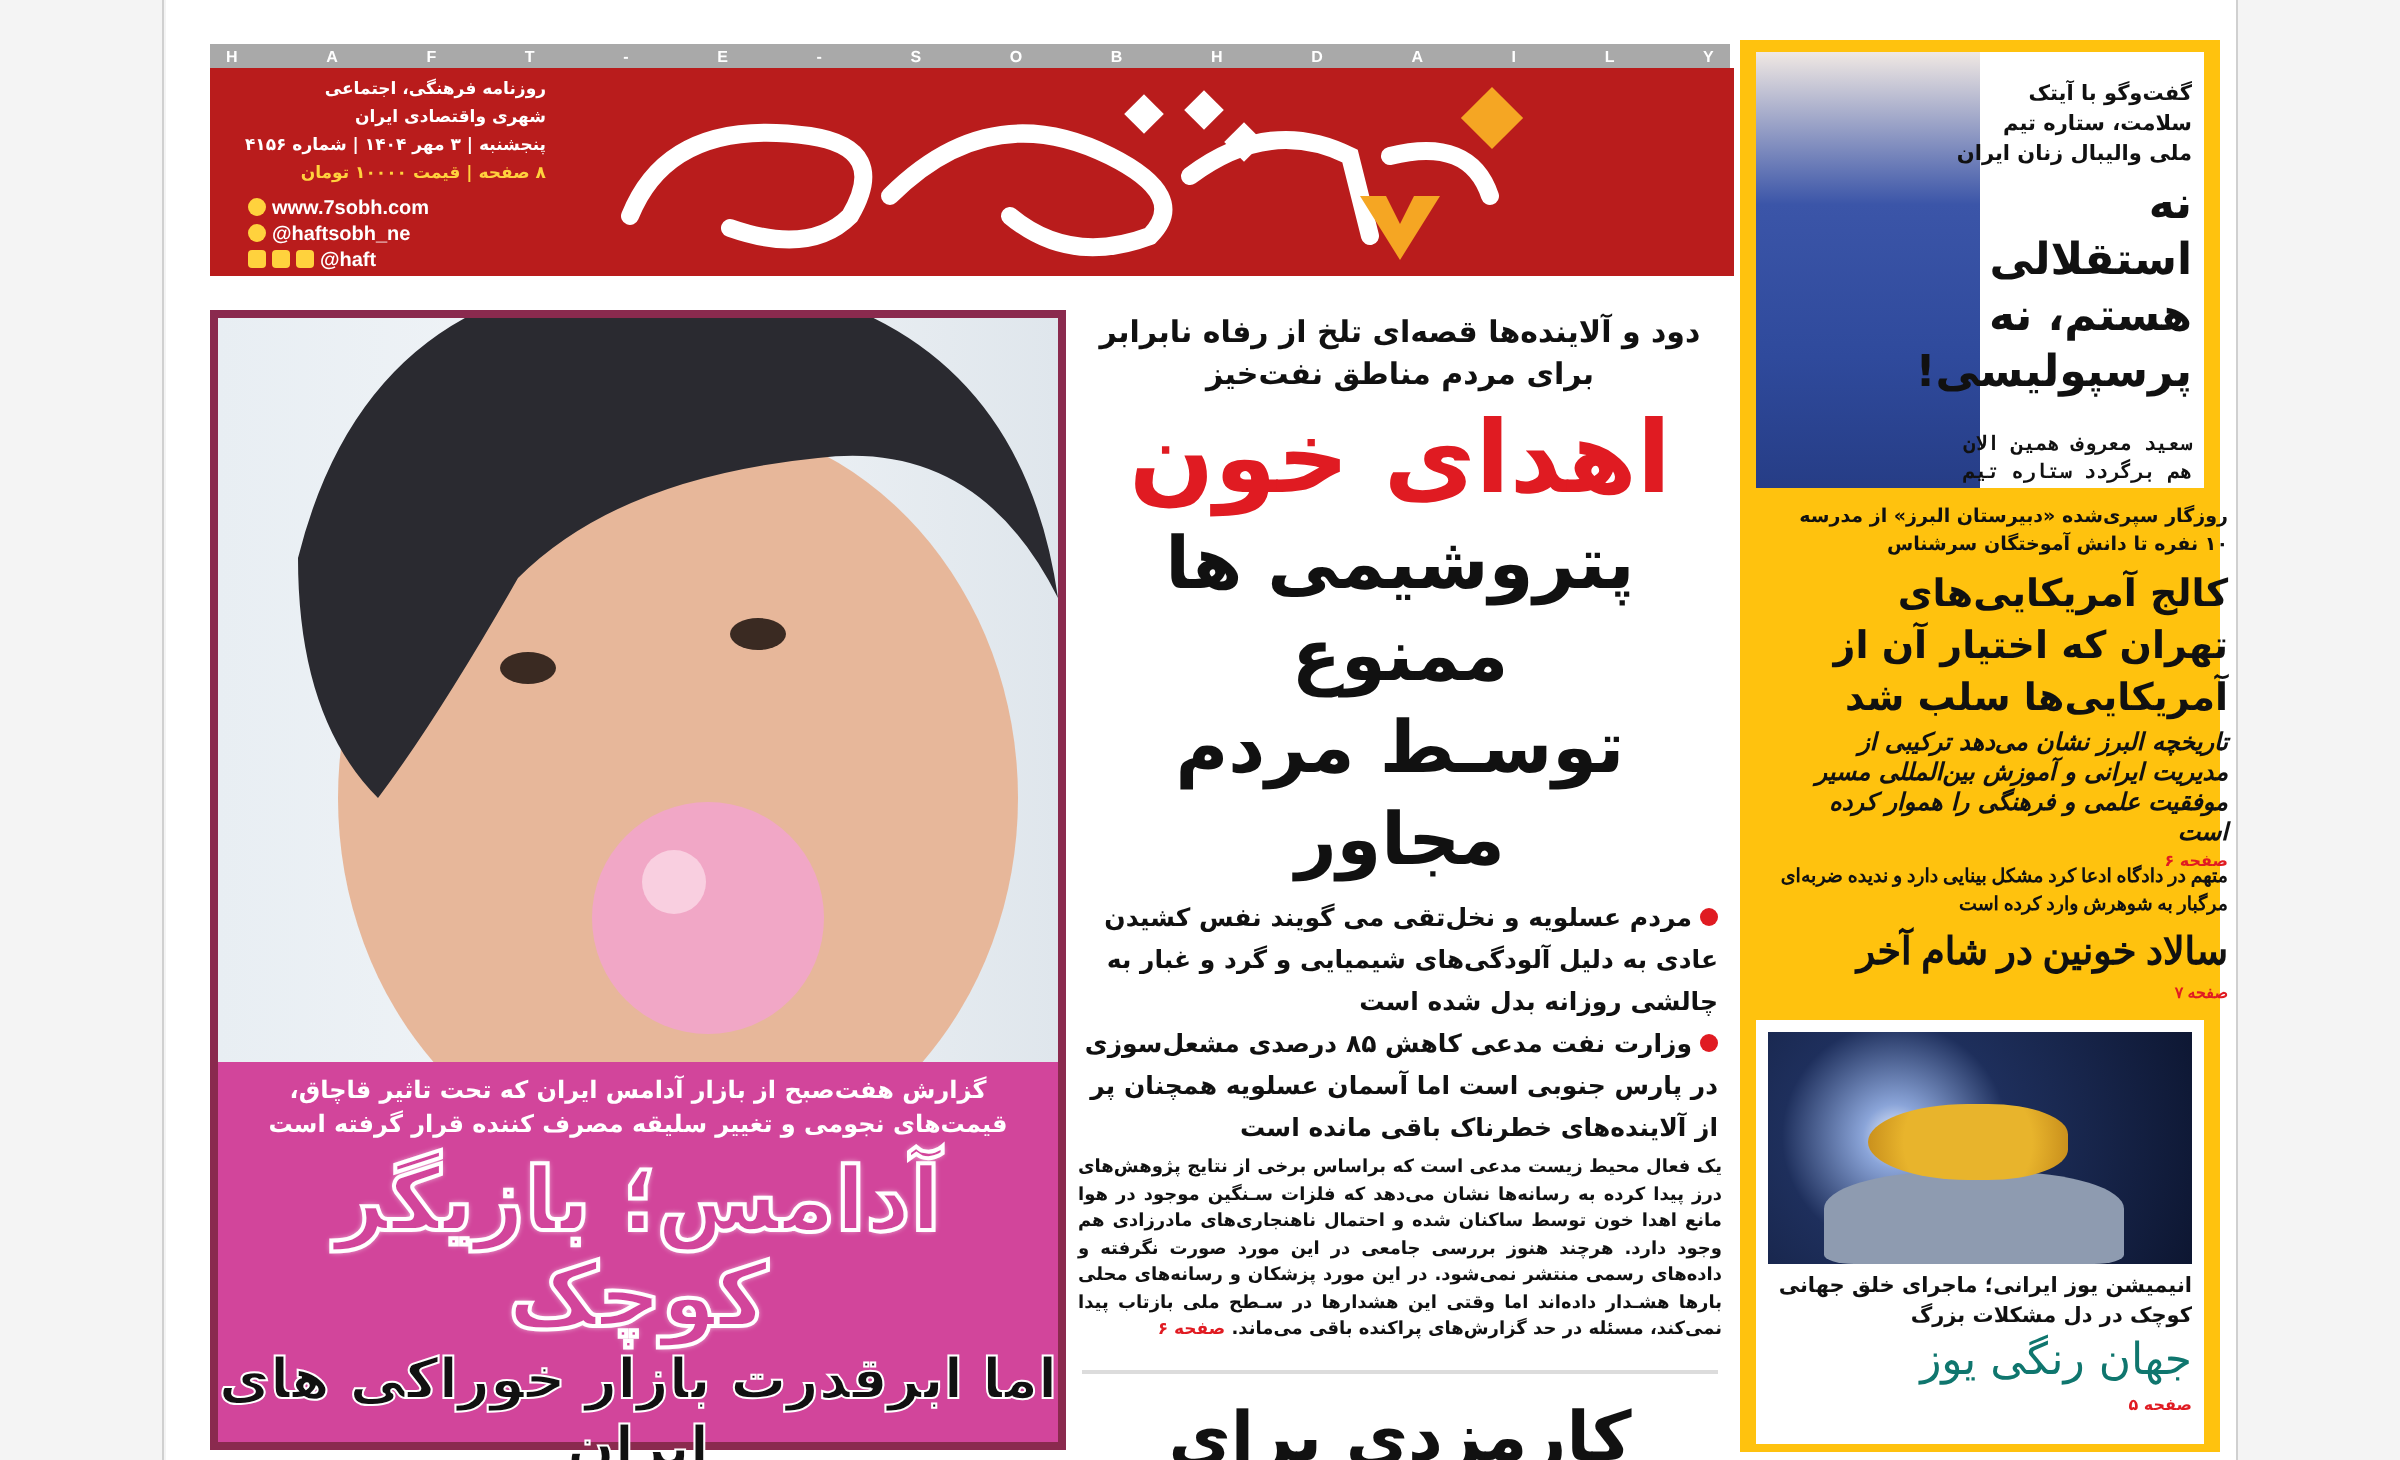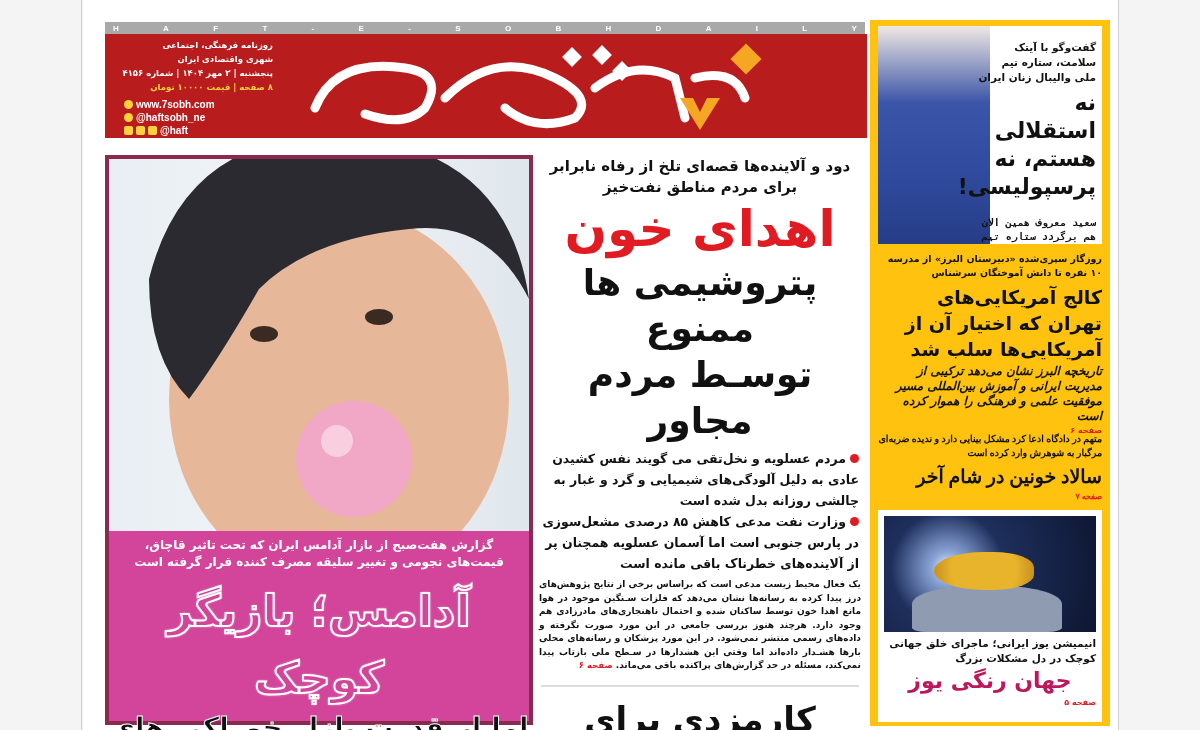--- a/index.html
+++ b/index.html
@@ -20,21 +20,21 @@
   .masthead-info .yellow { color: #ffd23d; }
   .masthead-links { position: absolute; left: 19px; top: 64px; direction: ltr; color: #fff; font-size: 10px; line-height: 13px; font-family: "Liberation Sans", sans-serif; font-weight: bold; }
   .masthead-links .ic { display: inline-block; width: 9px; height: 9px; border-radius: 50%; background: #ffd23d; margin-right: 3px; vertical-align: -1px; }
   .masthead-links .ic.sq { border-radius: 2px; }
 
   
   .hero { position: absolute; left: 22px; top: 155px; width: 428px; height: 570px; background: #8a2a4e; }
   .hero-photo { position: absolute; left: 4px; top: 4px; right: 4px; height: 372px; background: linear-gradient(90deg,#e8eef3 0%,#f2f5f8 50%,#dfe6ec 100%); overflow: hidden; }
   .hero-caption-box { position: absolute; left: 4px; top: 376px; right: 4px; bottom: 4px; background: #d2459b; text-align: center; direction: rtl; }
   .hero-lead { color: #fff; font-size: 12px; font-weight: bold; line-height: 17px; padding: 6px 18px 0; }
-  .hero-title { color: #d2459b; font-size: 44px; font-weight: bold; line-height: 67px; -webkit-text-stroke: 2px #fff; text-shadow: 0 0 3px #fff; margin-top: 6px; }
+  .hero-title { color: #d2459b; font-size: 44px; font-weight: bold; line-height: 48px; -webkit-text-stroke: 2px #fff; text-shadow: 0 0 3px #fff; margin-top: 6px; }
   .hero-subtitle { color: #111; font-size: 28px; font-weight: bold; line-height: 34px; -webkit-text-stroke: 1px #fff; }
 
   
   .center { position: absolute; left: 452px; top: 150px; width: 330px; direction: rtl; text-align: right; }
   .kicker { text-align: center; font-size: 15px; font-weight: bold; line-height: 21px; color: #111; padding-top: 6px; }
   .main-red { text-align: center; color: #e01b22; font-size: 50px; font-weight: bold; line-height: 62px; }
   .main-black { text-align: center; color: #111; font-size: 36px; font-weight: bold; line-height: 46px; }
   .bullets { margin-top: 4px; padding-right: 6px; }
   .bullet { font-size: 12.5px; line-height: 21px; font-weight: bold; color: #111; }
   .bullet .dot { display: inline-block; width: 9px; height: 9px; border-radius: 50%; background: #e01b22; margin-left: 4px; vertical-align: 0; }
@@ -45,30 +45,30 @@
 
   
   .right { position: absolute; left: 787px; top: 20px; width: 240px; height: 706px; background: #ffc20e; direction: rtl; }
   .r-box1 { position: absolute; left: 8px; top: 6px; width: 224px; height: 218px; background: #fff; overflow: hidden; }
   .r-photo1 { position: absolute; left: 0; top: 0; width: 112px; height: 218px; background: linear-gradient(180deg,#f0e8e3 0%,#3b55a8 35%,#2f4a9c 70%,#263d86 100%); }
   .r-text1 { position: absolute; right: 6px; top: 14px; width: 118px; text-align: right; }
   .r-kick { font-size: 10.5px; line-height: 15px; color: #111; font-weight: bold; }
   .r-big { font-size: 22px; line-height: 28px; color: #111; font-weight: bold; margin-top: 4px; }
   .r-sub { font-size: 10px; line-height: 14px; color: #111; font-weight: bold; margin-top: 16px; font-family: Liberation Mono, monospace; }
   .r-pg { color: #e01b22; font-size: 8px; font-weight: bold; margin-top: 2px; }
-  .r-sec { position: absolute; left: 8px; width: 224px; text-align: right; }
+  .r-sec { position: absolute; left: 20px; width: 224px; text-align: right; }
   .r-sec .r-kick { font-size: 9.5px; line-height: 14px; }
   .r-sec .r-title { font-size: 19px; line-height: 26px; font-weight: bold; color: #111; margin-top: 4px; }
   .r-sec .r-desc { font-size: 12px; line-height: 15px; font-weight: bold; color: #111; margin-top: 2px; font-style: italic; }
   .r-box2 { position: absolute; left: 8px; top: 490px; width: 224px; height: 212px; background: #fff; padding: 6px; }
   .r-photo2 { width: 100%; height: 116px; background: radial-gradient(circle at 30% 45%, #eaf1ff 0%, #8aa4d8 10%, #1e2f5c 35%, #0d1631 100%); position: relative; overflow: hidden; }
   .cheetah { position: absolute; left: 50px; top: 36px; width: 100px; height: 38px; border-radius: 50% 40% 40% 50%; background: radial-gradient(circle,#e8b42c 60%,#c48a1a 100%); }
   .rock { position: absolute; left: 28px; top: 70px; width: 150px; height: 46px; background: #8e9bb0; border-radius: 40% 40% 10% 10%; }
   .r-box2 .r-kick { font-size: 10.5px; line-height: 15px; margin-top: 4px; text-align: right; }
-  .r-box2 .r-title { font-size: 22px; line-height: 30px; font-weight: bold; text-align: center; color: #be185d; }
+  .r-box2 .r-title { font-size: 22px; line-height: 30px; font-weight: normal; text-align: right; color: #0f766e; }
 </style>
 </head>
 <body>
 
 <div class="viewer-gutter-left"></div>
 <div class="viewer-gutter-right"></div>
 
 <div class="page">
 
   <div class="haft-strip">

